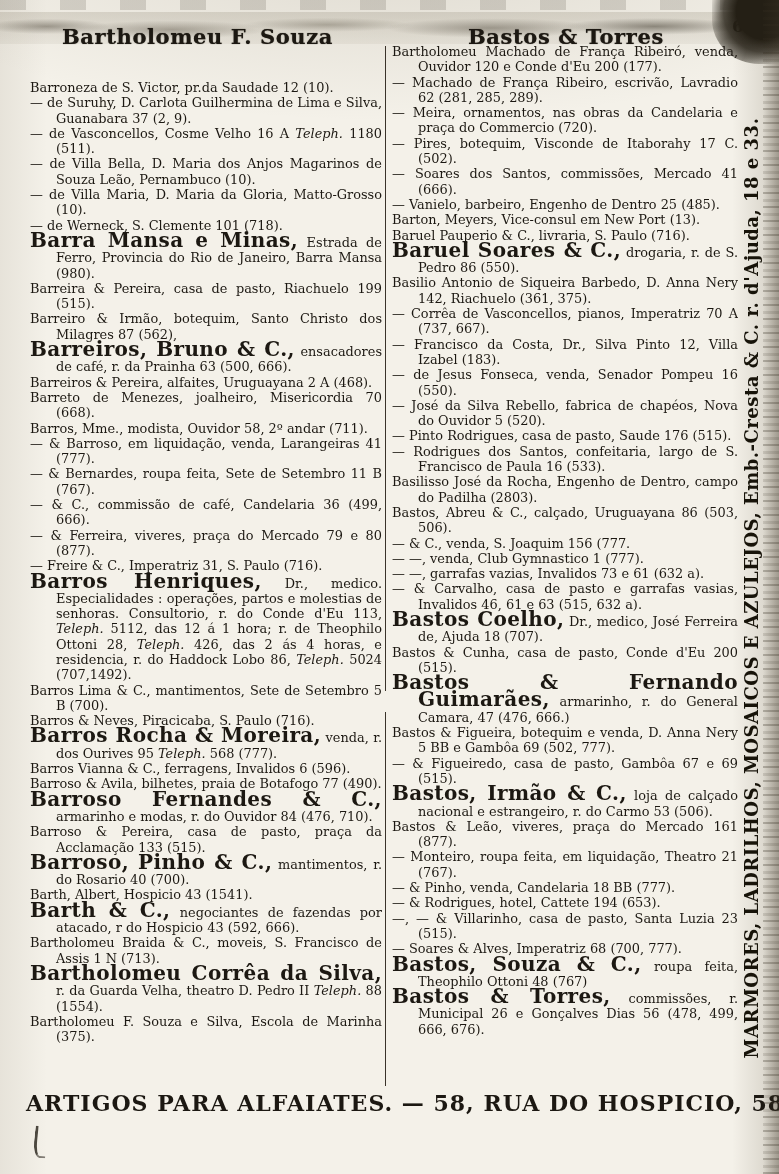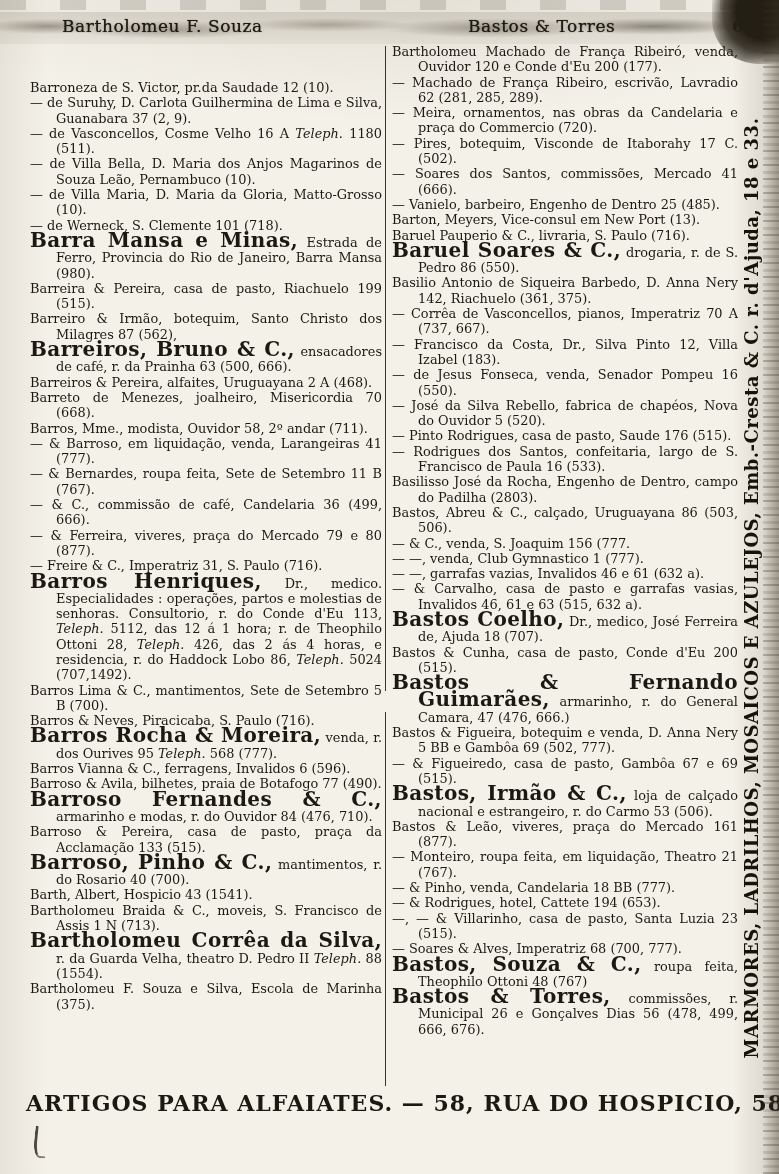--- a/index.html
+++ b/index.html
@@ -23,22 +23,22 @@
     position:absolute;top:12px;left:0;width:779px;height:32px;
     background:
       radial-gradient(ellipse 90px 11px at 6% 45%, rgba(75,68,55,.45), transparent 70%),
       radial-gradient(ellipse 140px 13px at 22% 55%, rgba(80,72,58,.40), transparent 70%),
       radial-gradient(ellipse 120px 10px at 42% 40%, rgba(85,78,62,.35), transparent 70%),
       radial-gradient(ellipse 150px 14px at 63% 50%, rgba(70,63,50,.42), transparent 70%),
       radial-gradient(ellipse 130px 12px at 84% 45%, rgba(60,54,42,.50), transparent 70%),
       linear-gradient(180deg, rgba(120,110,88,.20), rgba(120,110,88,.08));
   }
   .header .title{
-    position:absolute;top:4px;
-    font-weight:normal;font-size:17px;letter-spacing:.6px;
+    position:absolute;top:12px;
+    font-weight:bold;font-size:21px;letter-spacing:.6px;
     text-shadow:0 0 1px rgba(20,15,5,.7);
     white-space:nowrap;
   }
   .title-left{left:62px;}
   .title-right{left:468px;}
   .page-num{
     position:absolute;top:4px;left:732px;
     font-weight:bold;font-size:17px;
   }
   
@@ -138,20 +138,21 @@
       <p class="entry"><b>Barros Henriques,</b> Dr., medico. Especialidades : operações, partos e molestias de senhoras. Consultorio, r. do Conde d'Eu 113, <i>Teleph.</i> 5112, das 12 á 1 hora; r. de Theophilo Ottoni 28, <i>Teleph.</i> 426, das 2 ás 4 horas, e residencia, r. do Haddock Lobo 86, <i>Teleph.</i> 5024 (707,1492).</p>
       <p class="entry">Barros Lima &amp; C., mantimentos, Sete de Setembro 5 B (700).</p>
       <p class="entry">Barros &amp; Neves, Piracicaba, S. Paulo (716).</p>
       <p class="entry"><b>Barros Rocha &amp; Moreira,</b> venda, r. dos Ourives 95 <i>Teleph.</i> 568 (777).</p>
       <p class="entry">Barros Vianna &amp; C., ferragens, Invalidos 6 (596).</p>
       <p class="entry">Barroso &amp; Avila, bilhetes, praia de Botafogo 77 (490).</p>
       <p class="entry"><b>Barroso Fernandes &amp; C.,</b> armarinho e modas, r. do Ouvidor 84 (476, 710).</p>
       <p class="entry">Barroso &amp; Pereira, casa de pasto, praça da Acclamação 133 (515).</p>
       <p class="entry"><b>Barroso, Pinho &amp; C.,</b> mantimentos, r. do Rosario 40 (700).</p>
       <p class="entry">Barth, Albert, Hospicio 43 (1541).</p>
+      <p class="entry"><b>Barth &amp; C.,</b> negociantes de fazendas por atacado, r do Hospicio 43 (592, 666).</p>
       <p class="entry">Bartholomeu Braida &amp; C., moveis, S. Francisco de Assis 1 N (713).</p>
       <p class="entry"><b>Bartholomeu Corrêa da Silva,</b> r. da Guarda Velha, theatro D. Pedro II <i>Teleph.</i> 88 (1554).</p>
       <p class="entry">Bartholomeu F. Souza e Silva, Escola de Marinha (375).</p>
     </div>
 
   <div class="divider"></div>
 
   <div class="col col-right">
       <p class="entry">Bartholomeu Machado de França Ribeiró, venda, Ouvidor 120 e Conde d'Eu 200 (177).</p>
       <p class="entry">— Machado de França Ribeiro, escrivão, Lavradio 62 (281, 285, 289).</p>
@@ -166,21 +167,21 @@
       <p class="entry">— Corrêa de Vasconcellos, pianos, Imperatriz 70 A (737, 667).</p>
       <p class="entry">— Francisco da Costa, Dr., Silva Pinto 12, Villa Izabel (183).</p>
       <p class="entry">— de Jesus Fonseca, venda, Senador Pompeu 16 (550).</p>
       <p class="entry">— José da Silva Rebello, fabrica de chapéos, Nova do Ouvidor 5 (520).</p>
       <p class="entry">— Pinto Rodrigues, casa de pasto, Saude 176 (515).</p>
       <p class="entry">— Rodrigues dos Santos, confeitaria, largo de S. Francisco de Paula 16 (533).</p>
       <p class="entry">Basilisso José da Rocha, Engenho de Dentro, campo do Padilha (2803).</p>
       <p class="entry">Bastos, Abreu &amp; C., calçado, Uruguayana 86 (503, 506).</p>
       <p class="entry">— &amp; C., venda, S. Joaquim 156 (777.</p>
       <p class="entry">— —, venda, Club Gymnastico 1 (777).</p>
-      <p class="entry">— —, garrafas vazias, Invalidos 46 e 61 (632 a).</p>
+      <p class="entry">— —, garrafas vazias, Invalidos 73 e 61 (632 a).</p>
       <p class="entry">— &amp; Carvalho, casa de pasto e garrafas vasias, Invalidos 46, 61 e 63 (515, 632 a).</p>
       <p class="entry"><b>Bastos Coelho,</b> Dr., medico, José Ferreira de, Ajuda 18 (707).</p>
       <p class="entry">Bastos &amp; Cunha, casa de pasto, Conde d'Eu 200 (515).</p>
       <p class="entry"><b>Bastos &amp; Fernando Guimarães,</b> armarinho, r. do General Camara, 47 (476, 666.)</p>
       <p class="entry">Bastos &amp; Figueira, botequim e venda, D. Anna Nery 5 BB e Gambôa 69 (502, 777).</p>
       <p class="entry">— &amp; Figueiredo, casa de pasto, Gambôa 67 e 69 (515).</p>
       <p class="entry"><b>Bastos, Irmão &amp; C.,</b> loja de calçado nacional e estrangeiro, r. do Carmo 53 (506).</p>
       <p class="entry">Bastos &amp; Leão, viveres, praça do Mercado 161 (877).</p>
       <p class="entry">— Monteiro, roupa feita, em liquidação, Theatro 21 (767).</p>
       <p class="entry">— &amp; Pinho, venda, Candelaria 18 BB (777).</p>

